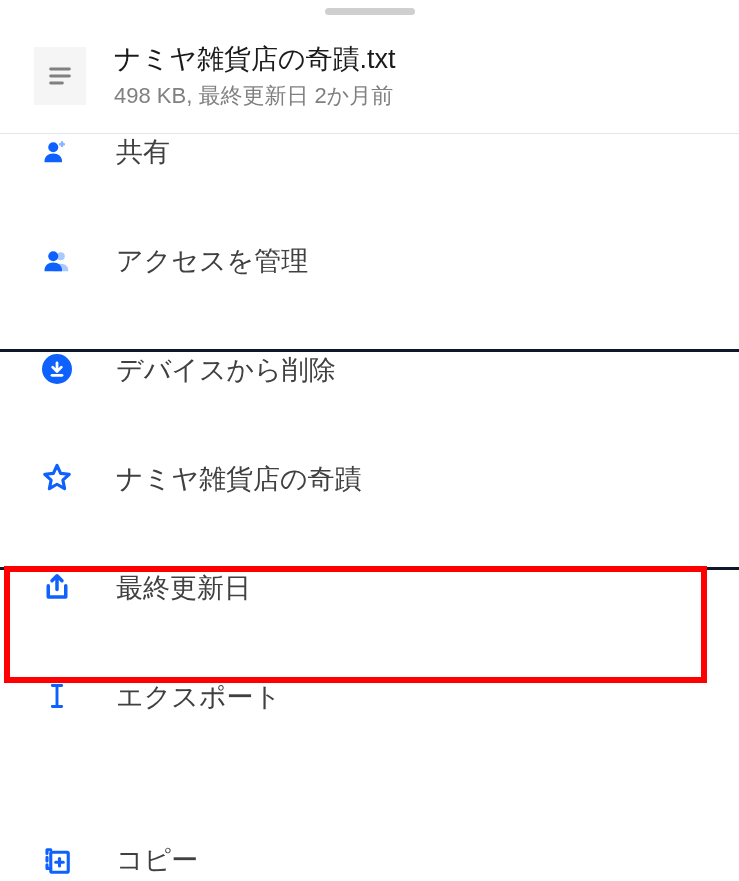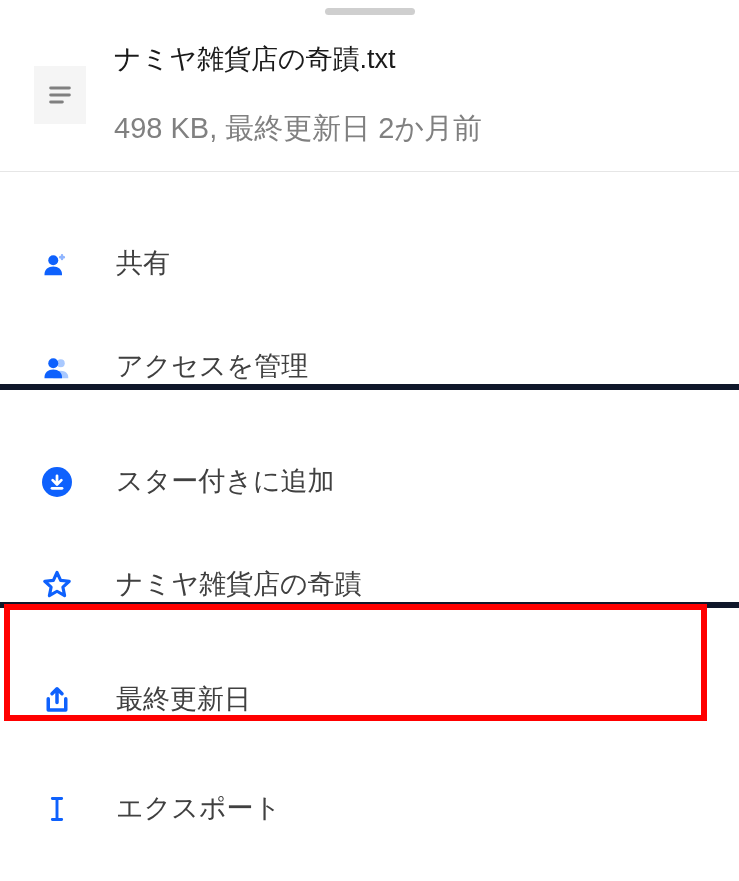--- a/index.html
+++ b/index.html
@@ -37,45 +37,44 @@
       margin-right: 28px;
       flex-shrink: 0;
     }
     .file-icon-box svg {
       width: 28px;
       height: 28px;
     }
     .file-info {
       display: flex;
       flex-direction: column;
-      gap: 28px;
     }
     .file-name {
       font-size: 27px;
       color: #1a1a1a;
       font-weight: 400;
       margin-bottom: 4px;
     }
     .file-meta {
-      font-size: 29px;
+      font-size: 22px;
       color: #808080;
     }
     .menu-list {
       list-style: none;
     }
     .menu-item {
       display: flex;
-      align-items: flex-end;
+      align-items: flex-start;
       padding: 0 22px 0 40px;
       height: 109px;
       cursor: pointer;
       position: relative;
     }
     .menu-item.with-border {
-      border-bottom: 6px solid #0f172a;
+      border-bottom: 3px solid #0f172a;
     }
     .menu-icon {
       width: 34px;
       height: 34px;
       display: flex;
       align-items: center;
       justify-content: center;
       margin-right: 42px;
       flex-shrink: 0;
     }
@@ -148,21 +147,21 @@
   </li>
 
   <li class="menu-item">
     <span class="menu-icon">
       <svg viewBox="0 0 24 24" width="30" height="30">
         <circle cx="12" cy="12" r="12" fill="#0e61fd"></circle>
         <path d="M12 7v7M12 14l-3.5-3.5M12 14l3.5-3.5" stroke="#fff" stroke-width="2.2" stroke-linecap="round" stroke-linejoin="round"></path>
         <line x1="8" y1="17" x2="16" y2="17" stroke="#fff" stroke-width="2.2" stroke-linecap="round"></line>
       </svg>
     </span>
-    <span class="menu-label">スター付きに追加</span>
+    <span class="menu-label">デバイスから削除</span>
   </li>
 
   <li class="menu-item with-border">
     <span class="menu-icon">
       <svg viewBox="0 0 24 24" width="30" height="30">
         <path d="M12 2l2.9 6.3 6.9.7-5.1 4.7 1.4 6.8L12 17l-6.1 3.5 1.4-6.8L2.2 9l6.9-.7L12 2z" fill="none" stroke="#0e61fd" stroke-width="2.5" stroke-linejoin="round"></path>
       </svg>
     </span>
     <span class="menu-label">ナミヤ雑貨店の奇蹟</span>
   </li>
@@ -189,15 +188,16 @@
 
   <li class="menu-item last-item">
     <span class="menu-icon">
       <svg viewBox="0 0 24 24" width="30" height="30">
         <rect x="7" y="5" width="14" height="16" rx="1" fill="none" stroke="#0e61fd" stroke-width="2.5"></rect>
         <path d="M4 3v15M4 18h3M4 3h3" stroke="#0e61fd" stroke-width="2.5" stroke-linecap="round" stroke-dasharray="3 3"></path>
         <line x1="11" y1="13" x2="17" y2="13" stroke="#0e61fd" stroke-width="2.5" stroke-linecap="round"></line>
         <line x1="14" y1="10" x2="14" y2="16" stroke="#0e61fd" stroke-width="2.5" stroke-linecap="round"></line>
       </svg>
     </span>
+    <span class="menu-label">コピー</span>
   </li>
 
 </ul>
 
 </body></html>

